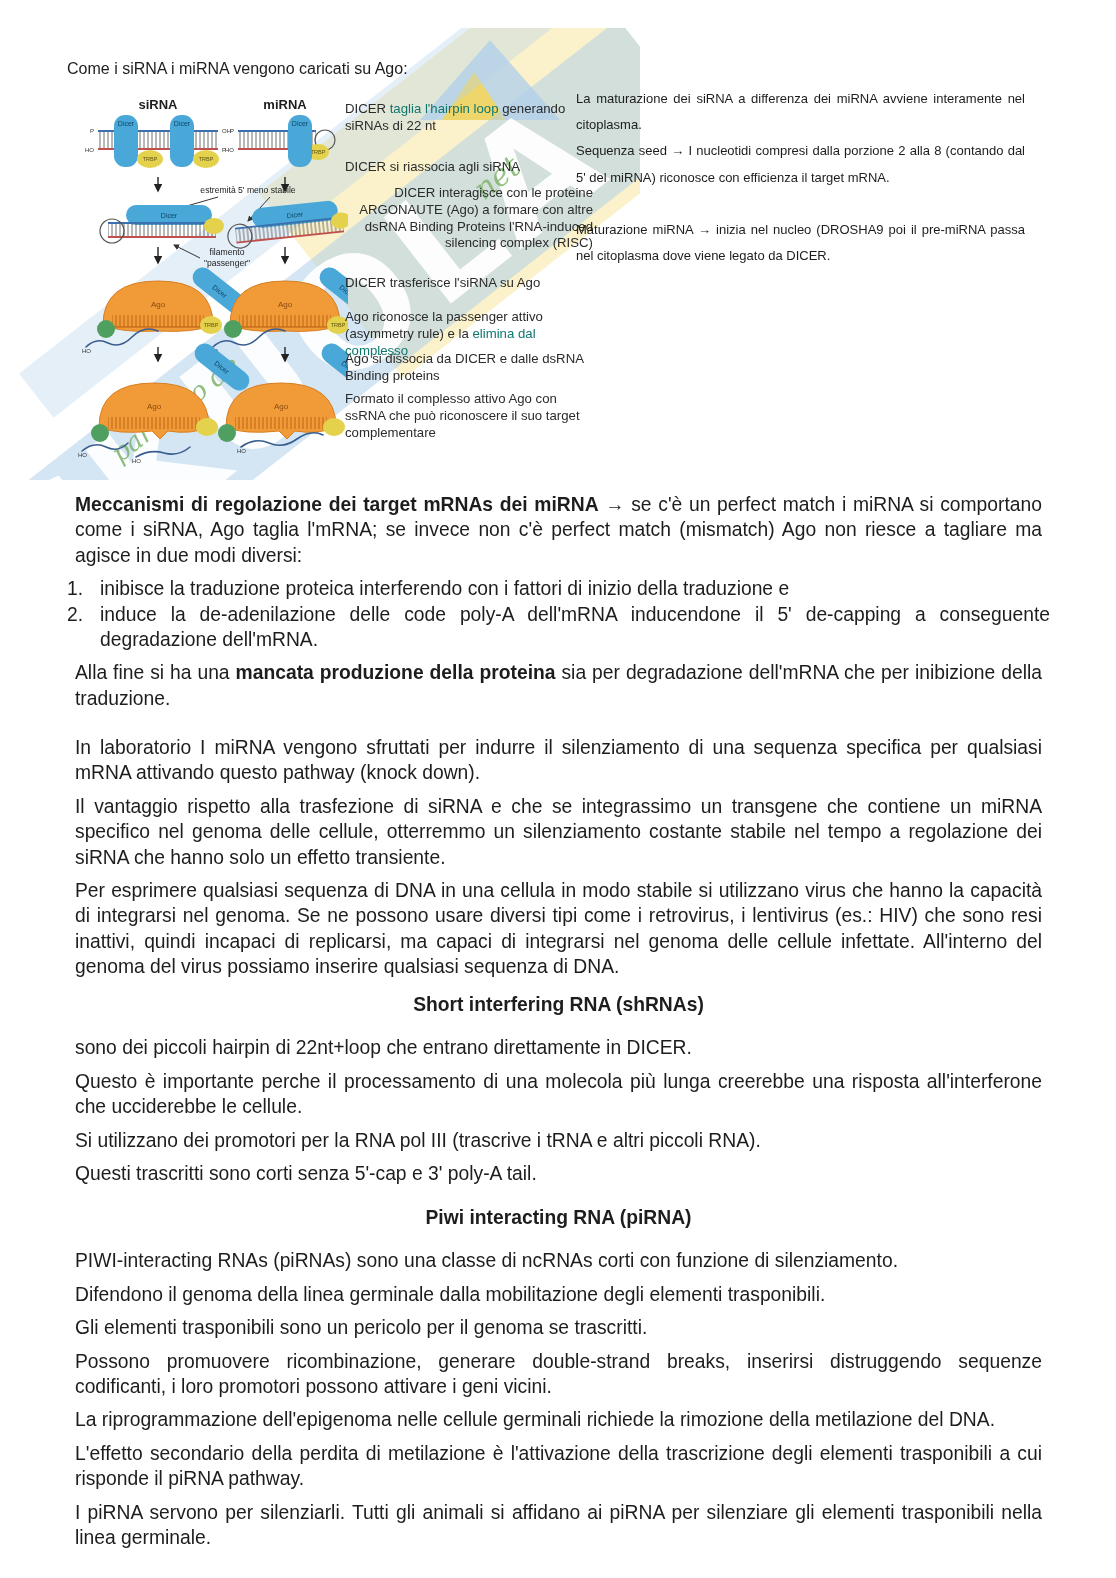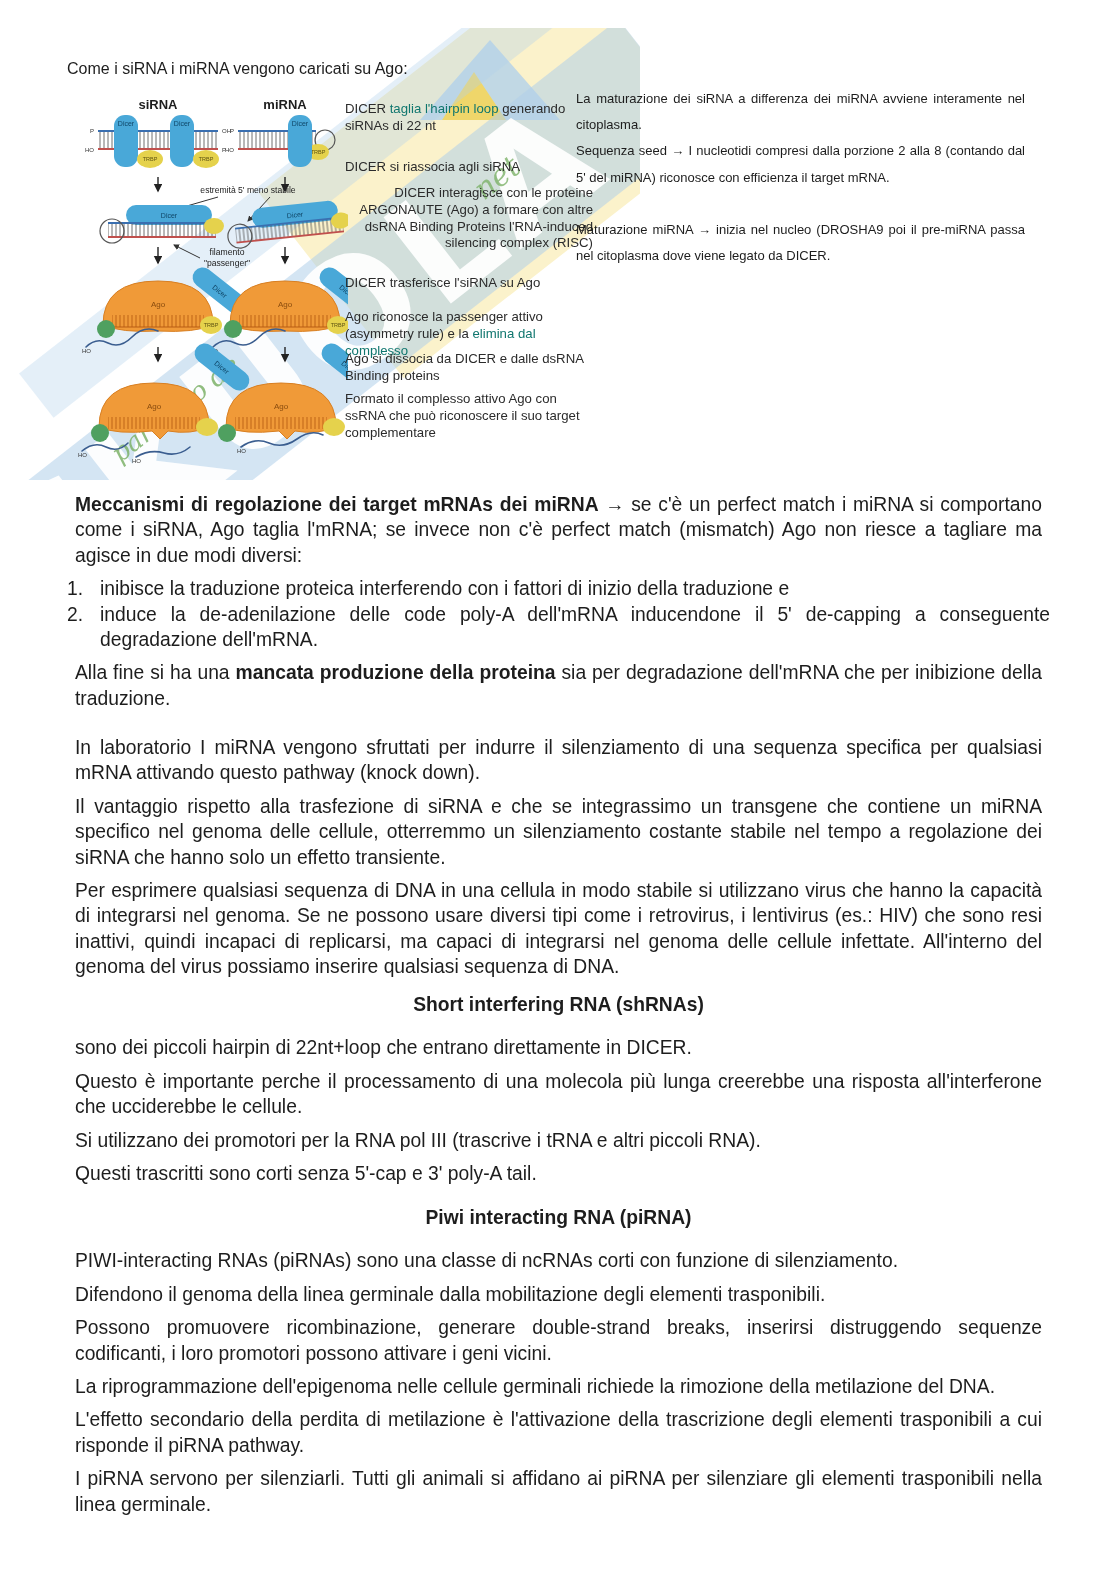--- a/index.html
+++ b/index.html
@@ -285,17 +285,18 @@
   <p>sono dei piccoli hairpin di 22nt+loop che entrano direttamente in DICER.</p>
   <p>Questo è importante perche il processamento di una molecola più lunga creerebbe una risposta all'interferone che ucciderebbe le cellule.</p>
   <p>Si utilizzano dei promotori per la RNA pol III (trascrive i tRNA e altri piccoli RNA).</p>
   <p>Questi trascritti sono corti senza 5'-cap e 3' poly-A tail.</p>
 </div>
 
 <div id="sec4" class="body-sec">
   <p class="sec-head">Piwi interacting RNA (piRNA)</p>
   <p>PIWI-interacting RNAs (piRNAs) sono una classe di ncRNAs corti con funzione di silenziamento.</p>
   <p>Difendono il genoma della linea germinale dalla mobilitazione degli elementi trasponibili.</p>
+  <p>Gli elementi trasponibili sono un pericolo per il genoma se trascritti.</p>
   <p>Possono promuovere ricombinazione, generare double-strand breaks, inserirsi distruggendo sequenze codificanti, i loro promotori possono attivare i geni vicini.</p>
   <p>La riprogrammazione dell'epigenoma nelle cellule germinali richiede la rimozione della metilazione del DNA.</p>
   <p>L'effetto secondario della perdita di metilazione è l'attivazione della trascrizione degli elementi trasponibili a cui risponde il piRNA pathway.</p>
   <p>I piRNA servono per silenziarli. Tutti gli animali si affidano ai piRNA per silenziare gli elementi trasponibili nella linea germinale.</p>
 </div>
 
 </body></html>

